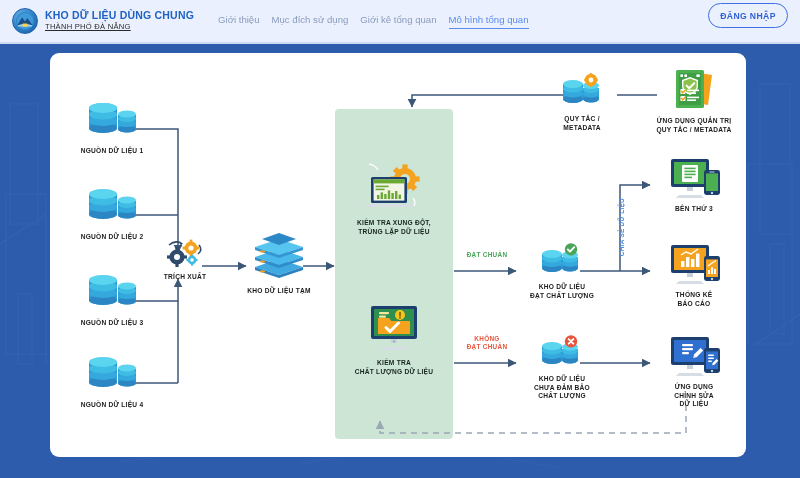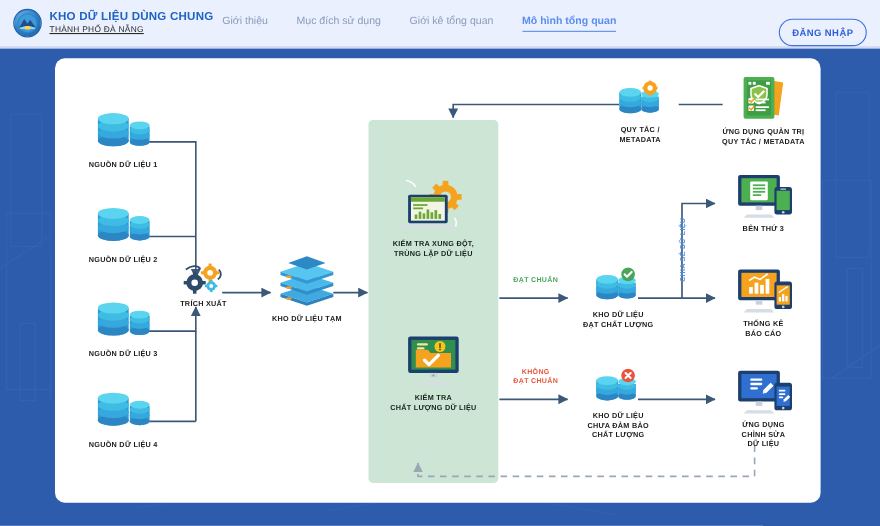--- a/index.html
+++ b/index.html
@@ -29,28 +29,28 @@
   .logo-circle svg { display: block; }
   .brand-text { margin-left: 7px; line-height: 1.12; }
   .brand-title {
     font-size: 10.5px; font-weight: bold; color: #1f62c4;
     letter-spacing: .2px; white-space: nowrap;
   }
   .brand-sub {
     font-size: 7.6px; color: #2a2a2a; letter-spacing: .25px;
     white-space: nowrap; margin-top: 1px; text-decoration: underline;
   }
-  .nav { display: flex; align-items: center; margin-left: 8px; gap: 26px; }
+  .nav { display: flex; align-items: center; margin-left: 24px; gap: 12px; }
   .nav-item {
     font-size: 9.6px; color: #8a9bbd; white-space: nowrap;
     padding-bottom: 3px; cursor: pointer;
   }
-  .nav-item.active { color: #5b8def; border-bottom: 1.6px solid #5b8def; font-weight: bold; }
+  .nav-item.active { color: #5b8def; border-bottom: 1.6px solid #5b8def; }
   .login-btn {
-    position: absolute; right: 12px; top: 17px;
+    position: absolute; right: 12px; top: 3px;
     width: 80px; height: 25px; border-radius: 13px;
     border: 1.6px solid #3f6fe0; background: #eaf0fd;
     color: #2f5fd4; font-size: 8.6px; font-weight: bold;
     letter-spacing: .4px;
     display: flex; align-items: center; justify-content: center;
     cursor: pointer;
   }
 
   
   .bg-pattern {

